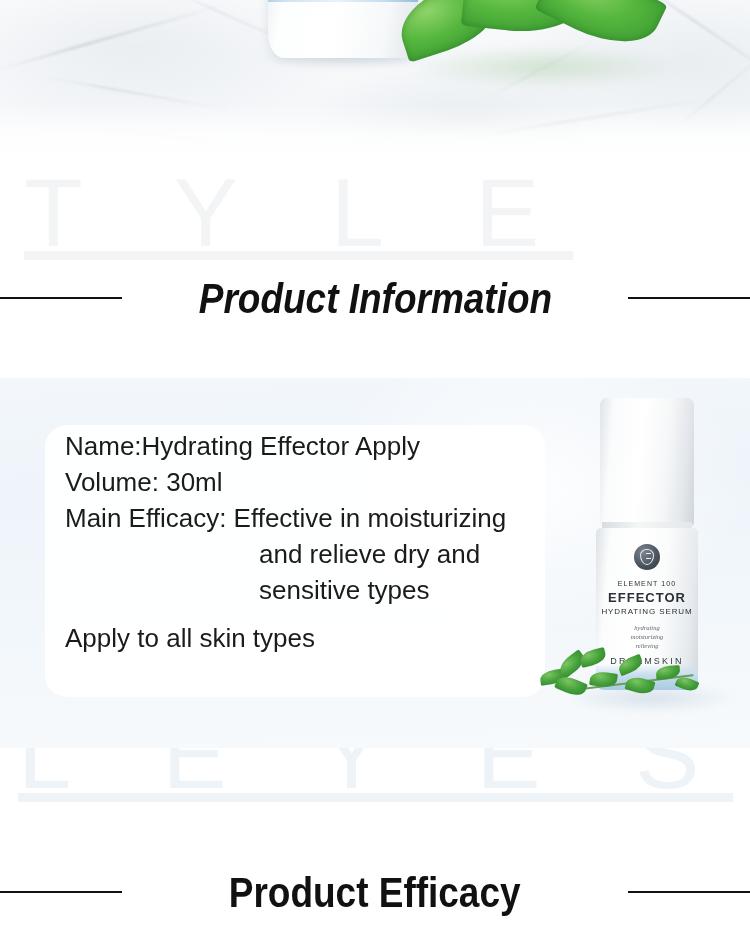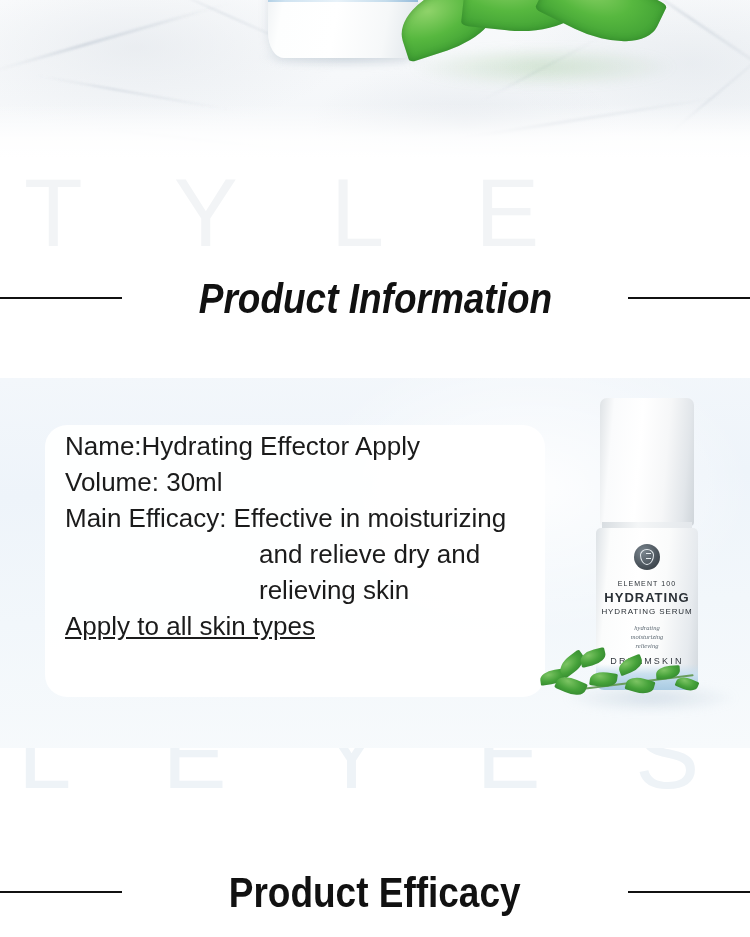--- a/index.html
+++ b/index.html
@@ -96,20 +96,21 @@
 
   
   .wm {
     position: absolute;
     color: #f2f4f6;
     font-size: 96px;
     letter-spacing: 34px;
     font-weight: 400;
     user-select: none;
     white-space: nowrap;
+    text-decoration: underline;
   }
   .wm-top    { left: 24px;  top: 158px; }
   .wm-bottom { left: 18px;  top: 700px; color: #eef3f7; }
 
   
   .heading-band {
     position: absolute;
     left: 0;
     width: 750px;
     height: 80px;
@@ -171,21 +172,21 @@
     width: 540px;
   }
   .spec-line {
     font-size: 26px;
     line-height: 36px;
     color: #1b1b1b;
     white-space: pre;
     font-family: "Liberation Sans", sans-serif;
   }
   .spec-line.indent { padding-left: 194px; }
-  .spec-line.gap-top { margin-top: 0px; text-decoration: underline; }
+  .spec-line.gap-top { margin-top: 12px; }
 
   
   .bottle-wrap {
     position: absolute;
     left: 596px; top: 398px;
     width: 104px; height: 300px;
   }
   .bottle-cap {
     position: absolute;
     left: 4px; top: 0;
@@ -335,34 +336,34 @@
 <div class="info-section">
   <div class="info-glow"></div>
   <div class="text-card"></div>
 </div>
 
 <div class="spec-list">
   <div class="spec-line">Name:Hydrating Effector Apply</div>
   <div class="spec-line">Volume: 30ml</div>
   <div class="spec-line">Main Efficacy: Effective in moisturizing</div>
   <div class="spec-line indent">and relieve dry and</div>
-  <div class="spec-line indent">relieving skin</div>
+  <div class="spec-line indent">sensitive types</div>
   <div class="spec-line gap-top">Apply to all skin types</div>
 </div>
 
 <div class="bottle-shadow"></div>
 <div class="bottle-wrap">
   <div class="bottle-cap"></div>
   <div class="bottle-neck"></div>
   <div class="bottle-body">
     <div class="logo-badge">
       <div class="logo-drop"></div>
     </div>
     <div class="lbl lbl-element">ELEMENT 100</div>
-    <div class="lbl lbl-hydrating">HYDRATING</div>
+    <div class="lbl lbl-hydrating">EFFECTOR</div>
     <div class="lbl lbl-effector">HYDRATING SERUM</div>
     <div class="lbl-sub" style="white-space:pre-line">hydrating
 moisturizing
 relieving</div>
     <div class="lbl lbl-brand">DREAMSKIN</div>
     <div class="bottle-base-band"></div>
   </div>
 </div>
 
 <div class="sprig">

